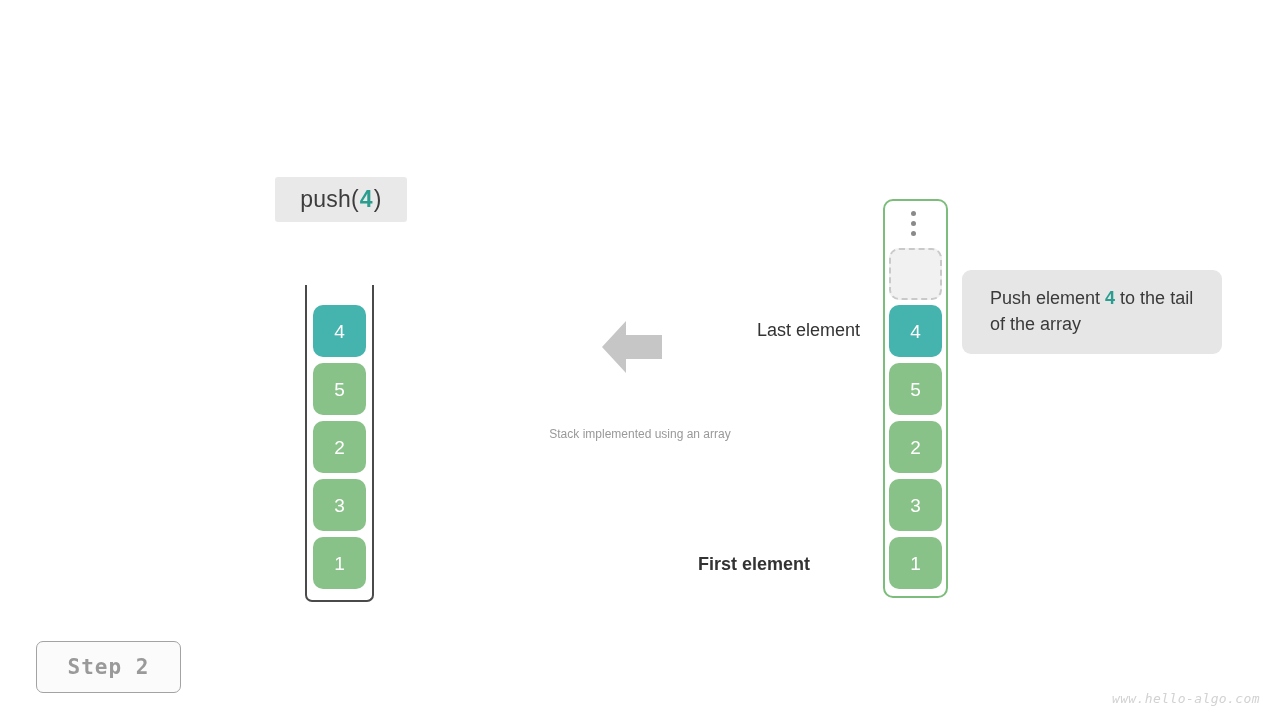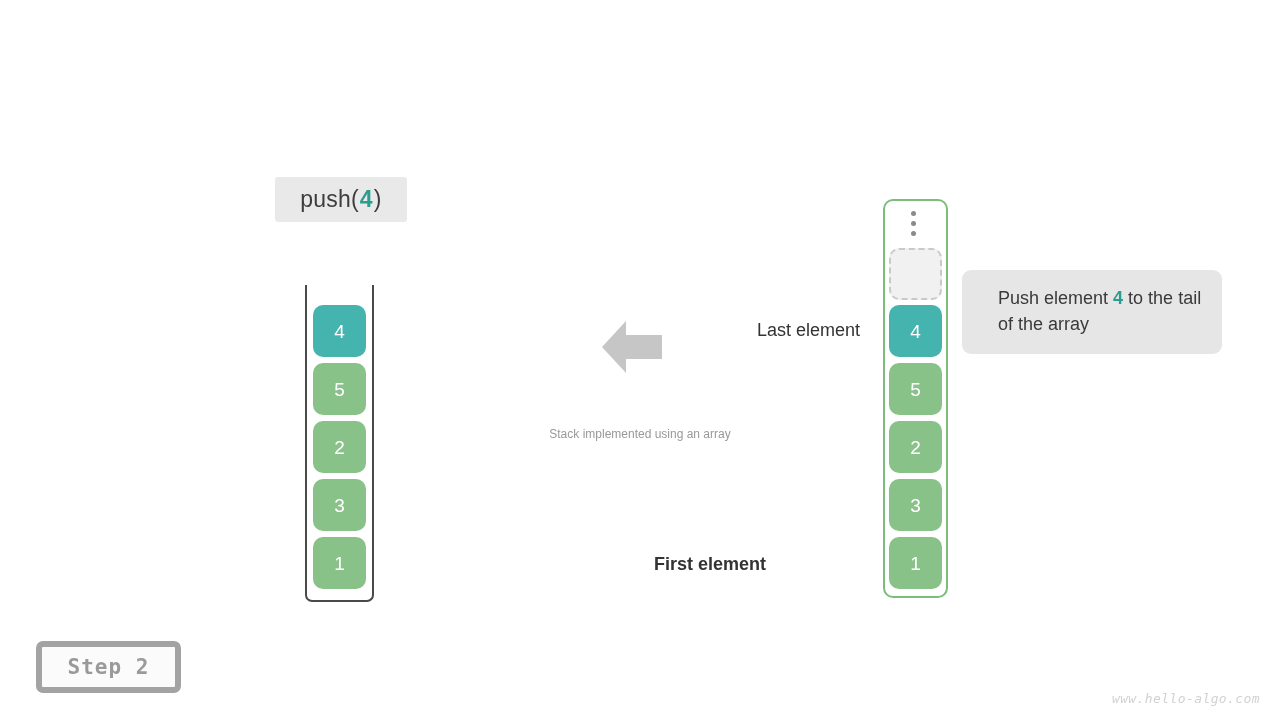--- a/index.html
+++ b/index.html
@@ -145,63 +145,63 @@
     text-align: right;
     font-size: 18px;
     font-weight: normal;
     color: #333333;
   }
   #label-first-element {
     position: absolute;
     left: 654px;
     top: 554px;
     width: 200px;
-    text-align: left;
+    text-align: center;
     font-size: 18px;
     font-weight: bold;
     color: #333333;
   }
   #caption {
     position: absolute;
     left: 360px;
     top: 427px;
     width: 560px;
     text-align: center;
     font-size: 12px;
     color: #999999;
   }
 
   
   #callout {
     position: absolute;
     left: 962px;
     top: 270px;
     width: 260px;
-    padding: 15px 18px 17px 36px;
+    padding: 15px 18px 17px 28px;
     box-sizing: border-box;
     background: #e6e6e6;
     border-radius: 9px;
     font-size: 18px;
     line-height: 1.45;
     color: #3a3a3a;
   }
   #callout .arg {
     color: #2a9d8f;
     font-weight: 700;
   }
 
   
   #step-badge {
     position: absolute;
     left: 36px;
     top: 641px;
     width: 145px;
     height: 52px;
     background: #fbfbfb;
-    border: 6px solid #a3a3a3;
+    border: 1px solid #a3a3a3;
     border-radius: 7px;
     display: flex;
     align-items: center;
     justify-content: center;
     font-family: "DejaVu Sans Mono", monospace;
     font-size: 21px;
     font-weight: bold;
     color: #9a9a9a;
     letter-spacing: 1px;
     box-sizing: border-box;

